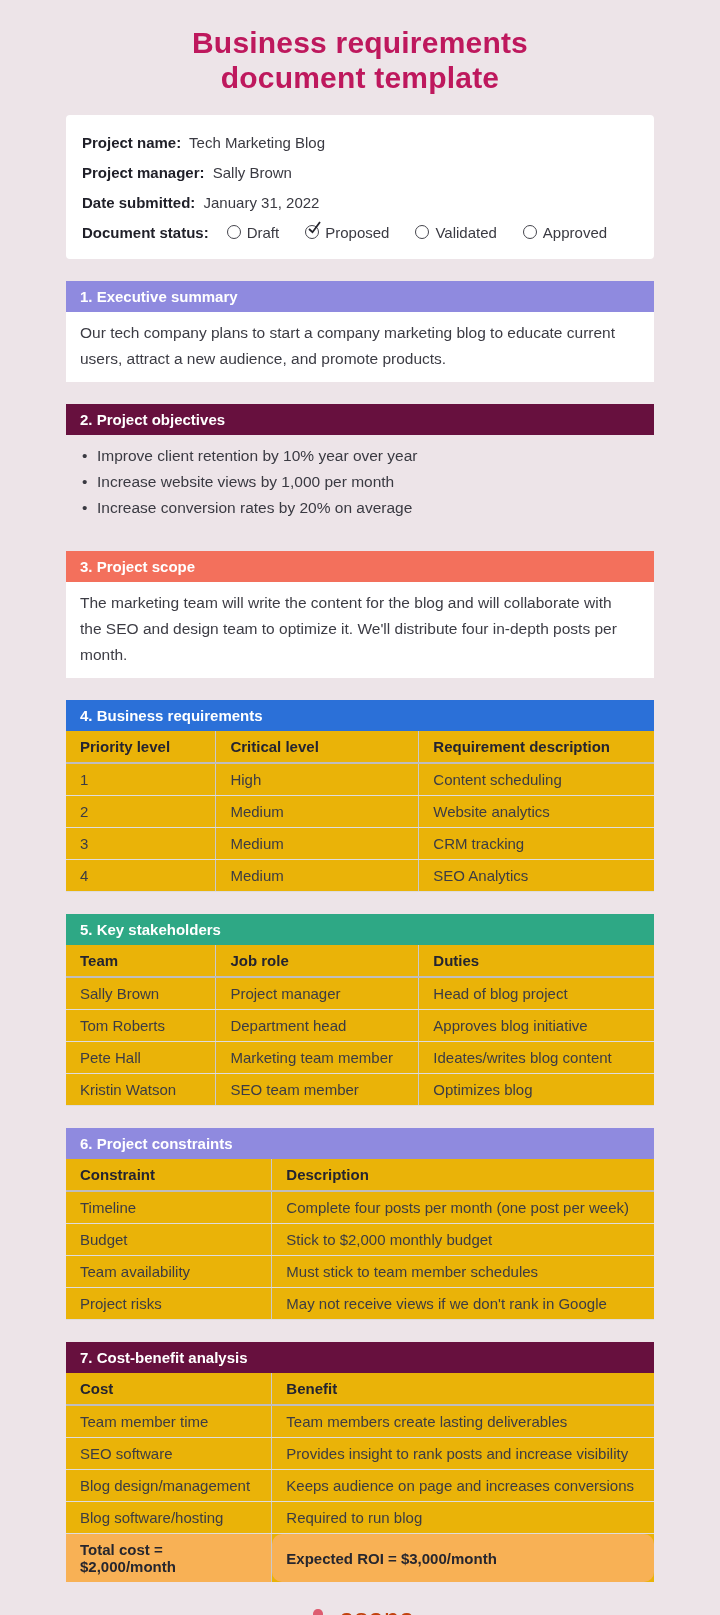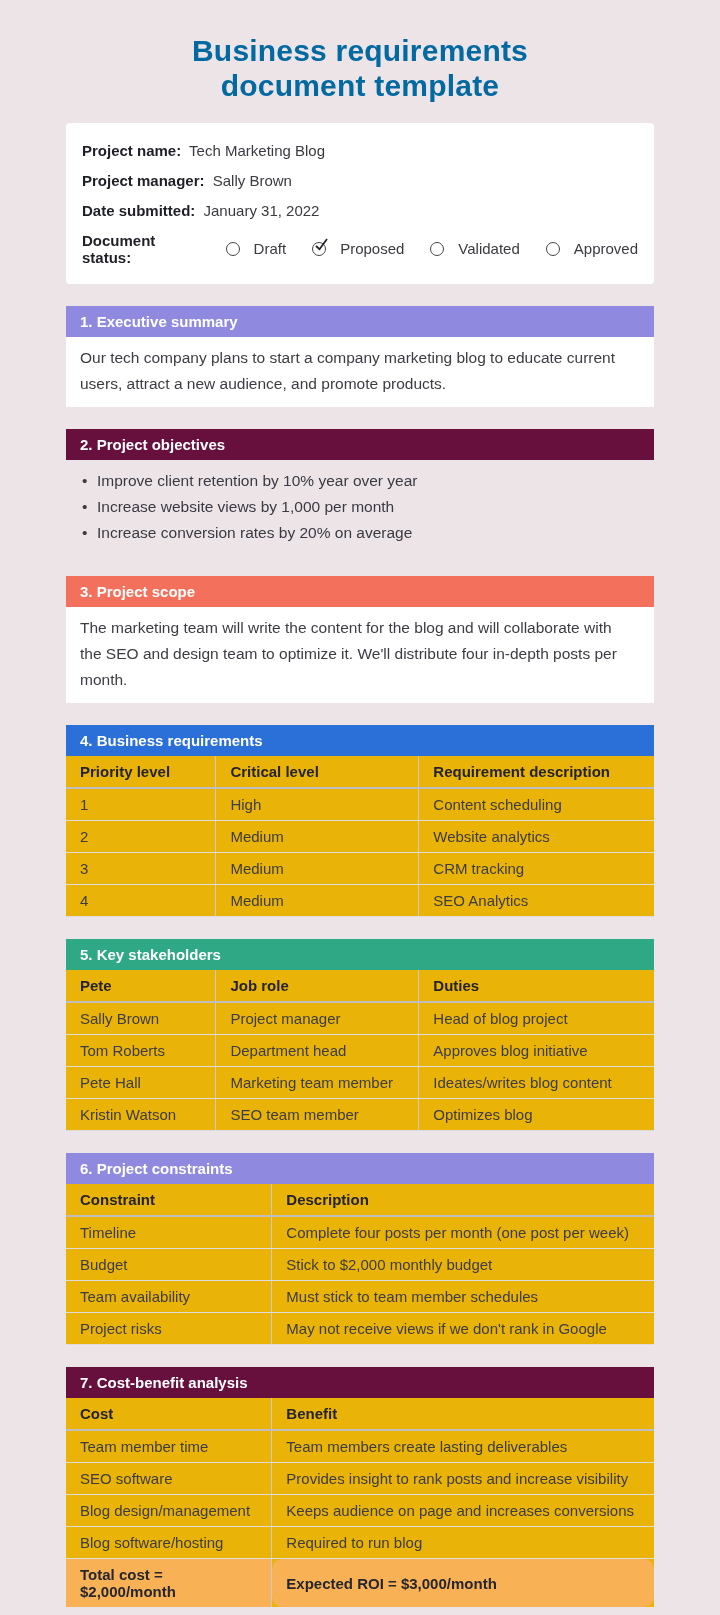--- a/index.html
+++ b/index.html
@@ -6,42 +6,42 @@
   html, body { width: 720px; }
   body {
     height: 1615px;
     background: #EDE4E8;
     font-family: "Liberation Sans", sans-serif;
     color: #3C3C44;
     overflow: hidden;
     position: relative;
   }
   .page-title {
-    padding-top: 33px;
+    padding-top: 25px;
     text-align: center;
     font-size: 30px;
     line-height: 35px;
     font-weight: bold;
-    color: #0369a1;
+    color: #be185d;
     letter-spacing: 0.2px;
   }
   .wrap { width: 588px; margin: 0 auto; }
 
   
   .info-card {
     background: #FFFFFF;
     border-radius: 4px;
     margin-top: 20px;
     padding: 12px 16px 12px 16px;
   }
   .info-line { padding: 6.5px 0; font-size: 15px; line-height: 17px; color: #3A3A42; }
   .info-label { font-weight: bold; color: #1F1F28; margin-right: 4px; }
   .status-line { display: flex; align-items: center; }
   .status-opts { display: flex; align-items: center; gap: 26px; margin-left: 14px; }
-  .status-opt { display: inline-flex; align-items: center; cursor: pointer; gap: 8px; }
+  .status-opt { display: inline-flex; align-items: center; cursor: pointer; }
   .circle-wrap { position: relative; width: 14px; height: 14px; margin-right: 6px; }
   .circle {
     display: block; width: 14px; height: 14px;
     border: 1.5px solid #45454D; border-radius: 50%;
   }
   .check { display: none; position: absolute; left: 1px; top: -4px; }
   .status-opt.checked .check { display: block; }
 
   
   .section { margin-top: 22px; }
@@ -217,21 +217,21 @@
   <div class="section">
     <div class="sec-header" style="background-color: rgb(46, 168, 133);">5. Key stakeholders</div>
     <table class="t3">
       <colgroup>
           <col class="c1">
           <col class="c2">
           <col class="c3">
         </colgroup>
       <thead>
         <tr>
-          <th>Pete</th>
+          <th>Team</th>
           <th>Job role</th>
           <th>Duties</th>
         </tr>
       </thead>
       <tbody>
         <tr>
           <td>Sally Brown</td>
           <td>Project manager</td>
           <td>Head of blog project</td>
         </tr>

